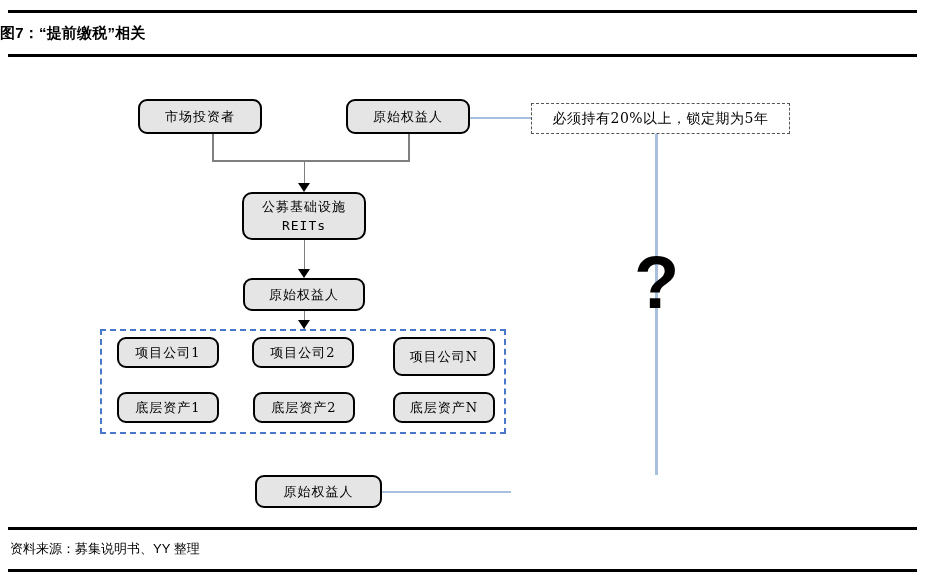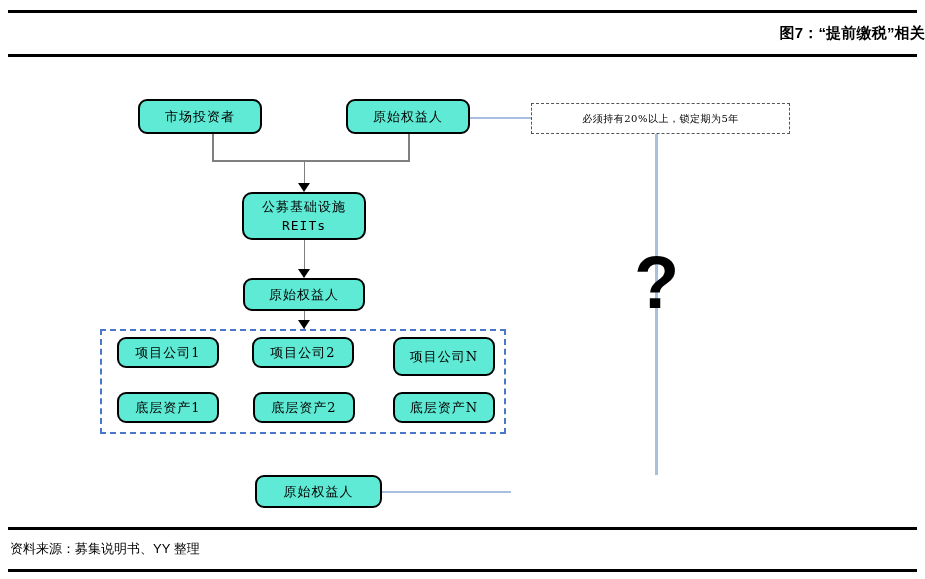--- a/index.html
+++ b/index.html
@@ -20,41 +20,41 @@
     position:absolute;left:8px;right:8px;
     background:#000;
   }
   .rule-top{top:10px;height:3px;}
   .rule-under-title{top:54px;height:3px;}
   .rule-above-source{top:527px;height:3px;}
   .rule-bottom{top:569px;height:3px;}
 
   .fig-title{
     position:absolute;left:0;right:0;top:18px;
-    text-align:right;
+    text-align:left;
     font-size:15px;
     font-weight:bold;
     font-family:"Liberation Sans","DejaVu Sans",sans-serif;
     letter-spacing:.2px;
     line-height:30px;
   }
   .fig-source{
     position:absolute;left:10px;top:536px;
     font-size:13px;
     line-height:26px;
     font-family:"Liberation Sans","DejaVu Sans",sans-serif;
   }
 
   
   .node{
     position:absolute;
     box-sizing:border-box;
     border:2px solid #000;
     border-radius:9px;
-    background:#5eead4;
+    background:#e5e5e5;
     display:flex;
     align-items:center;
     justify-content:center;
     text-align:left;
     font-family:"DejaVu Serif","Liberation Serif",serif;
     font-size:13px;
     line-height:17px;
     color:#000;
     letter-spacing:1px;
     z-index:4;
@@ -69,21 +69,21 @@
   .callout{
     position:absolute;
     box-sizing:border-box;
     border:1px dashed #555;
     background:#fff;
     display:flex;
     align-items:center;
     justify-content:center;
     text-align:center;
     font-family:"DejaVu Serif","Liberation Serif",serif;
-    font-size:10px;
+    font-size:14px;
     letter-spacing:.5px;
     color:#000;
     z-index:4;
   }
 
   .group-dashed{
     position:absolute;
     box-sizing:border-box;
     border:2px dashed #4a78c8;
     background:transparent;

